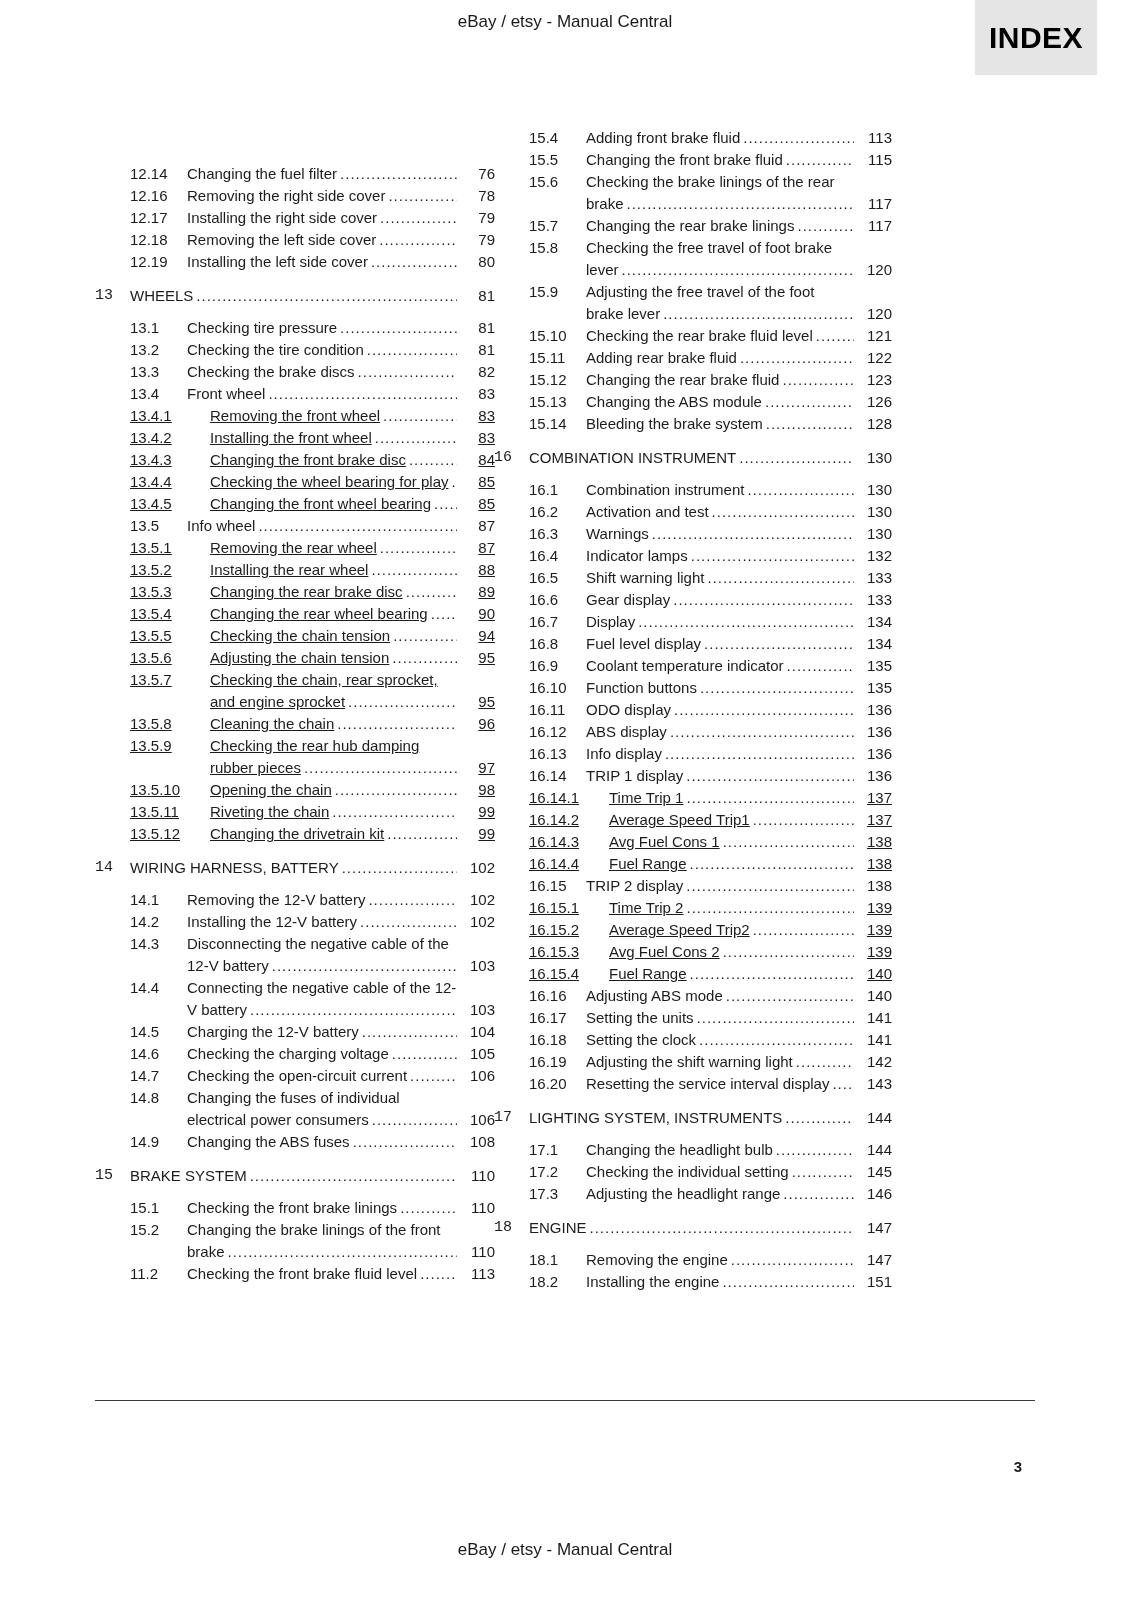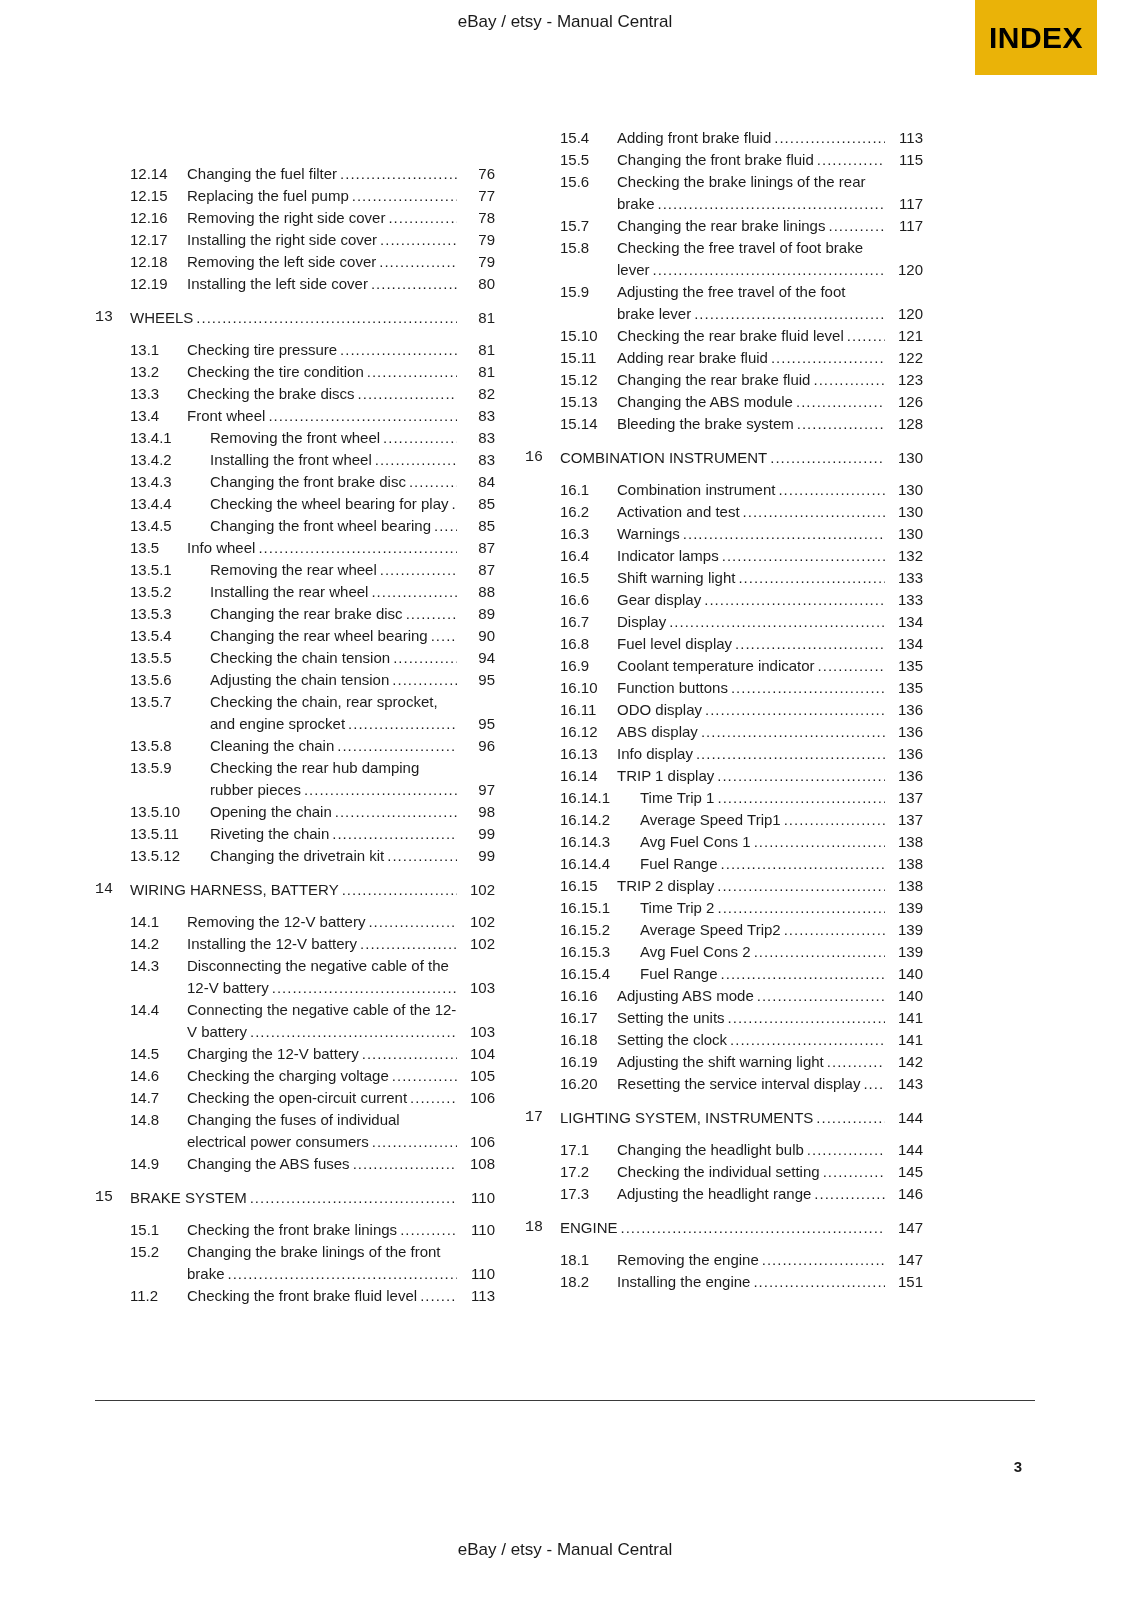--- a/index.html
+++ b/index.html
@@ -16,40 +16,40 @@
     padding-left:28px;
   }
 
   .header-title {
     position:absolute; top:12px; left:0; width:100%;
     text-align:center; font-size:17px; color:#1a1a1a;
   }
 
   .index-box {
     position:absolute; top:0; left:975px; width:122px; height:75px;
-    background:#eab308;
+    background:#e5e5e5;
     display:flex; align-items:center; justify-content:center;
     font-size:30px; font-weight:bold; color:#000;
     letter-spacing:0.5px;
   }
 
   .toc-col { position:absolute; top:127px; }
   .col-left  { left:95px;  width:400px;margin-top:36px; }
-  .col-right { left:525px; width:398px; }
+  .col-right { left:494px; width:398px; }
 
   .entry {
     display:flex; align-items:flex-start;
     font-size:15px; line-height:22px; color:#1c1c1c;
   }
   .entry .num { flex:0 0 auto; }
   .lvl1 { margin:12px 0 10px 0; }
   .lvl1 .num { width:35px;font-family:Liberation Mono, monospace; }
   .lvl2 { padding-left:35px; }
   .lvl2 .num { width:57px; }
-  .lvl3 { padding-left:35px; }
+  .lvl3 { padding-left:35px;text-decoration:underline; }
   .lvl3 .num { width:80px; }
 
   .mid {
     flex:1 1 auto; min-width:0;
     position:relative; overflow:hidden;
   }
   .mid::after {
     content:"..........................................................................................................................................";
     position:absolute;
     white-space:nowrap;
@@ -84,25 +84,20 @@
 
   <div class="index-box">INDEX</div>
 
   <div class="toc-col col-left">
       <div class="entry lvl2">
         <span class="num">12.14</span>
         <span class="mid">Changing the fuel filter</span>
         <span class="pg">76</span>
       </div>
       <div class="entry lvl2">
-        <span class="num">12.15</span>
-        <span class="mid">Replacing the fuel pump</span>
-        <span class="pg">77</span>
-      </div>
-      <div class="entry lvl2">
         <span class="num">12.16</span>
         <span class="mid">Removing the right side cover</span>
         <span class="pg">78</span>
       </div>
       <div class="entry lvl2">
         <span class="num">12.17</span>
         <span class="mid">Installing the right side cover</span>
         <span class="pg">79</span>
       </div>
       <div class="entry lvl2">

